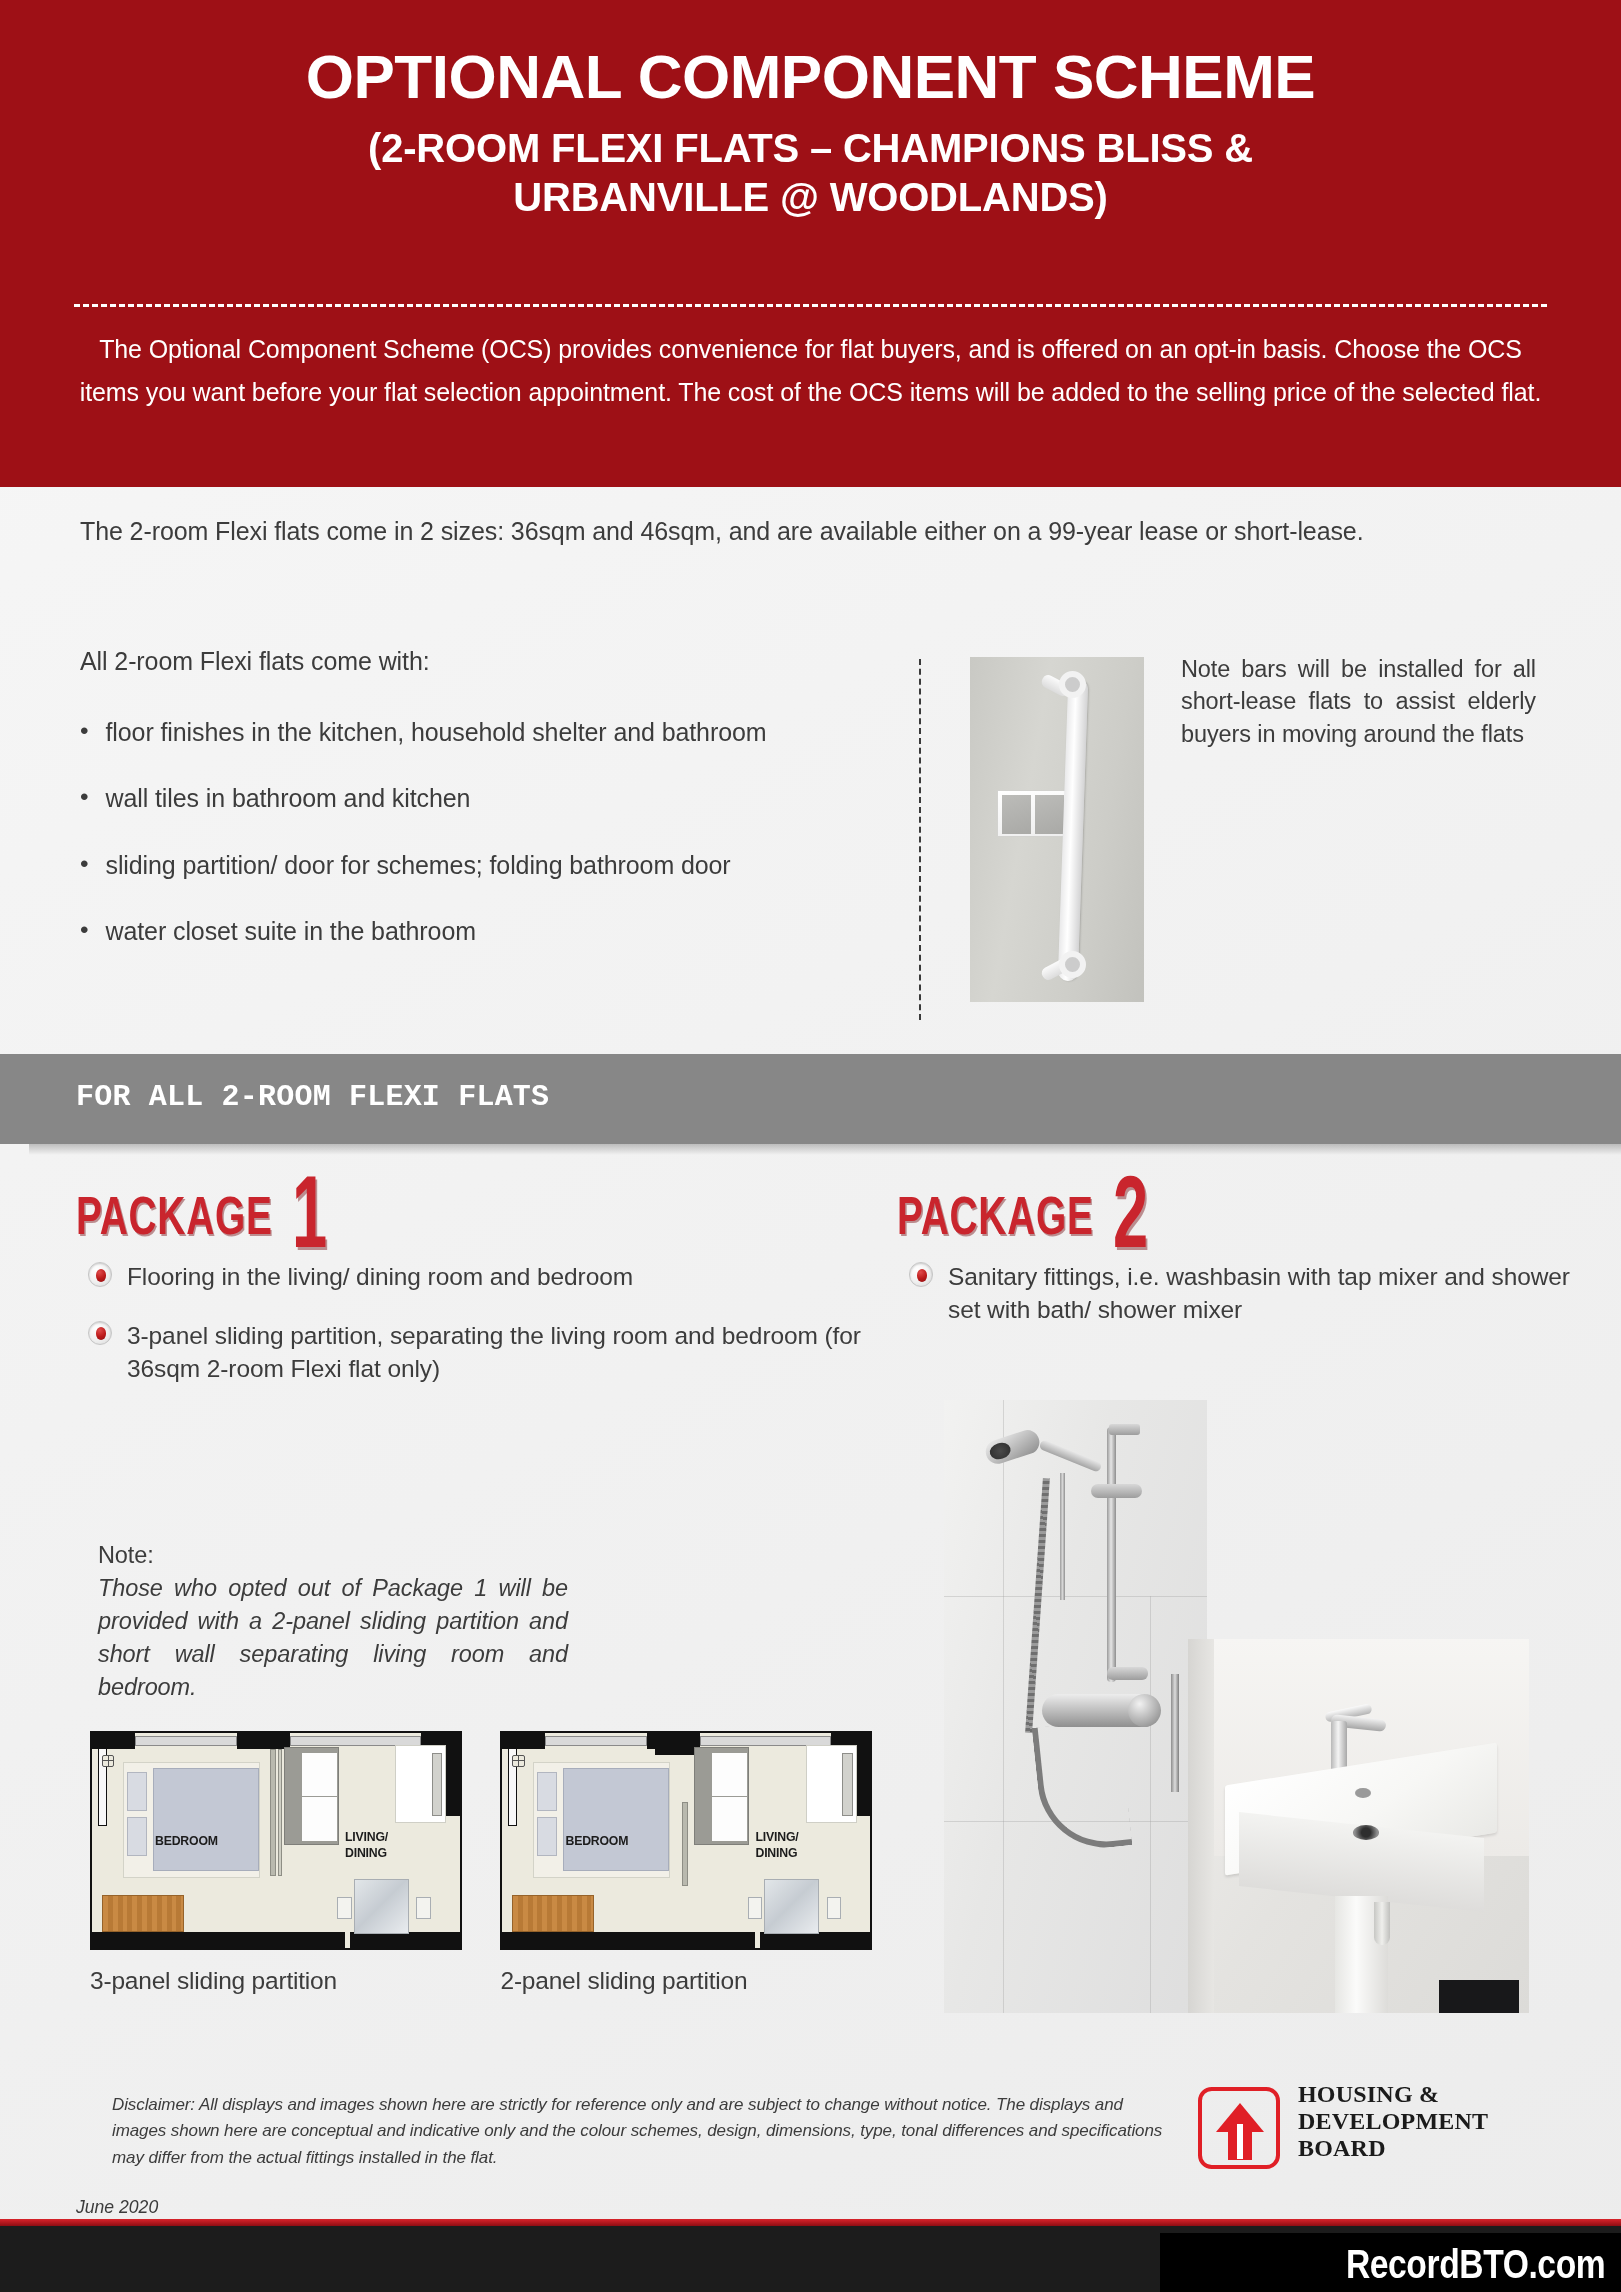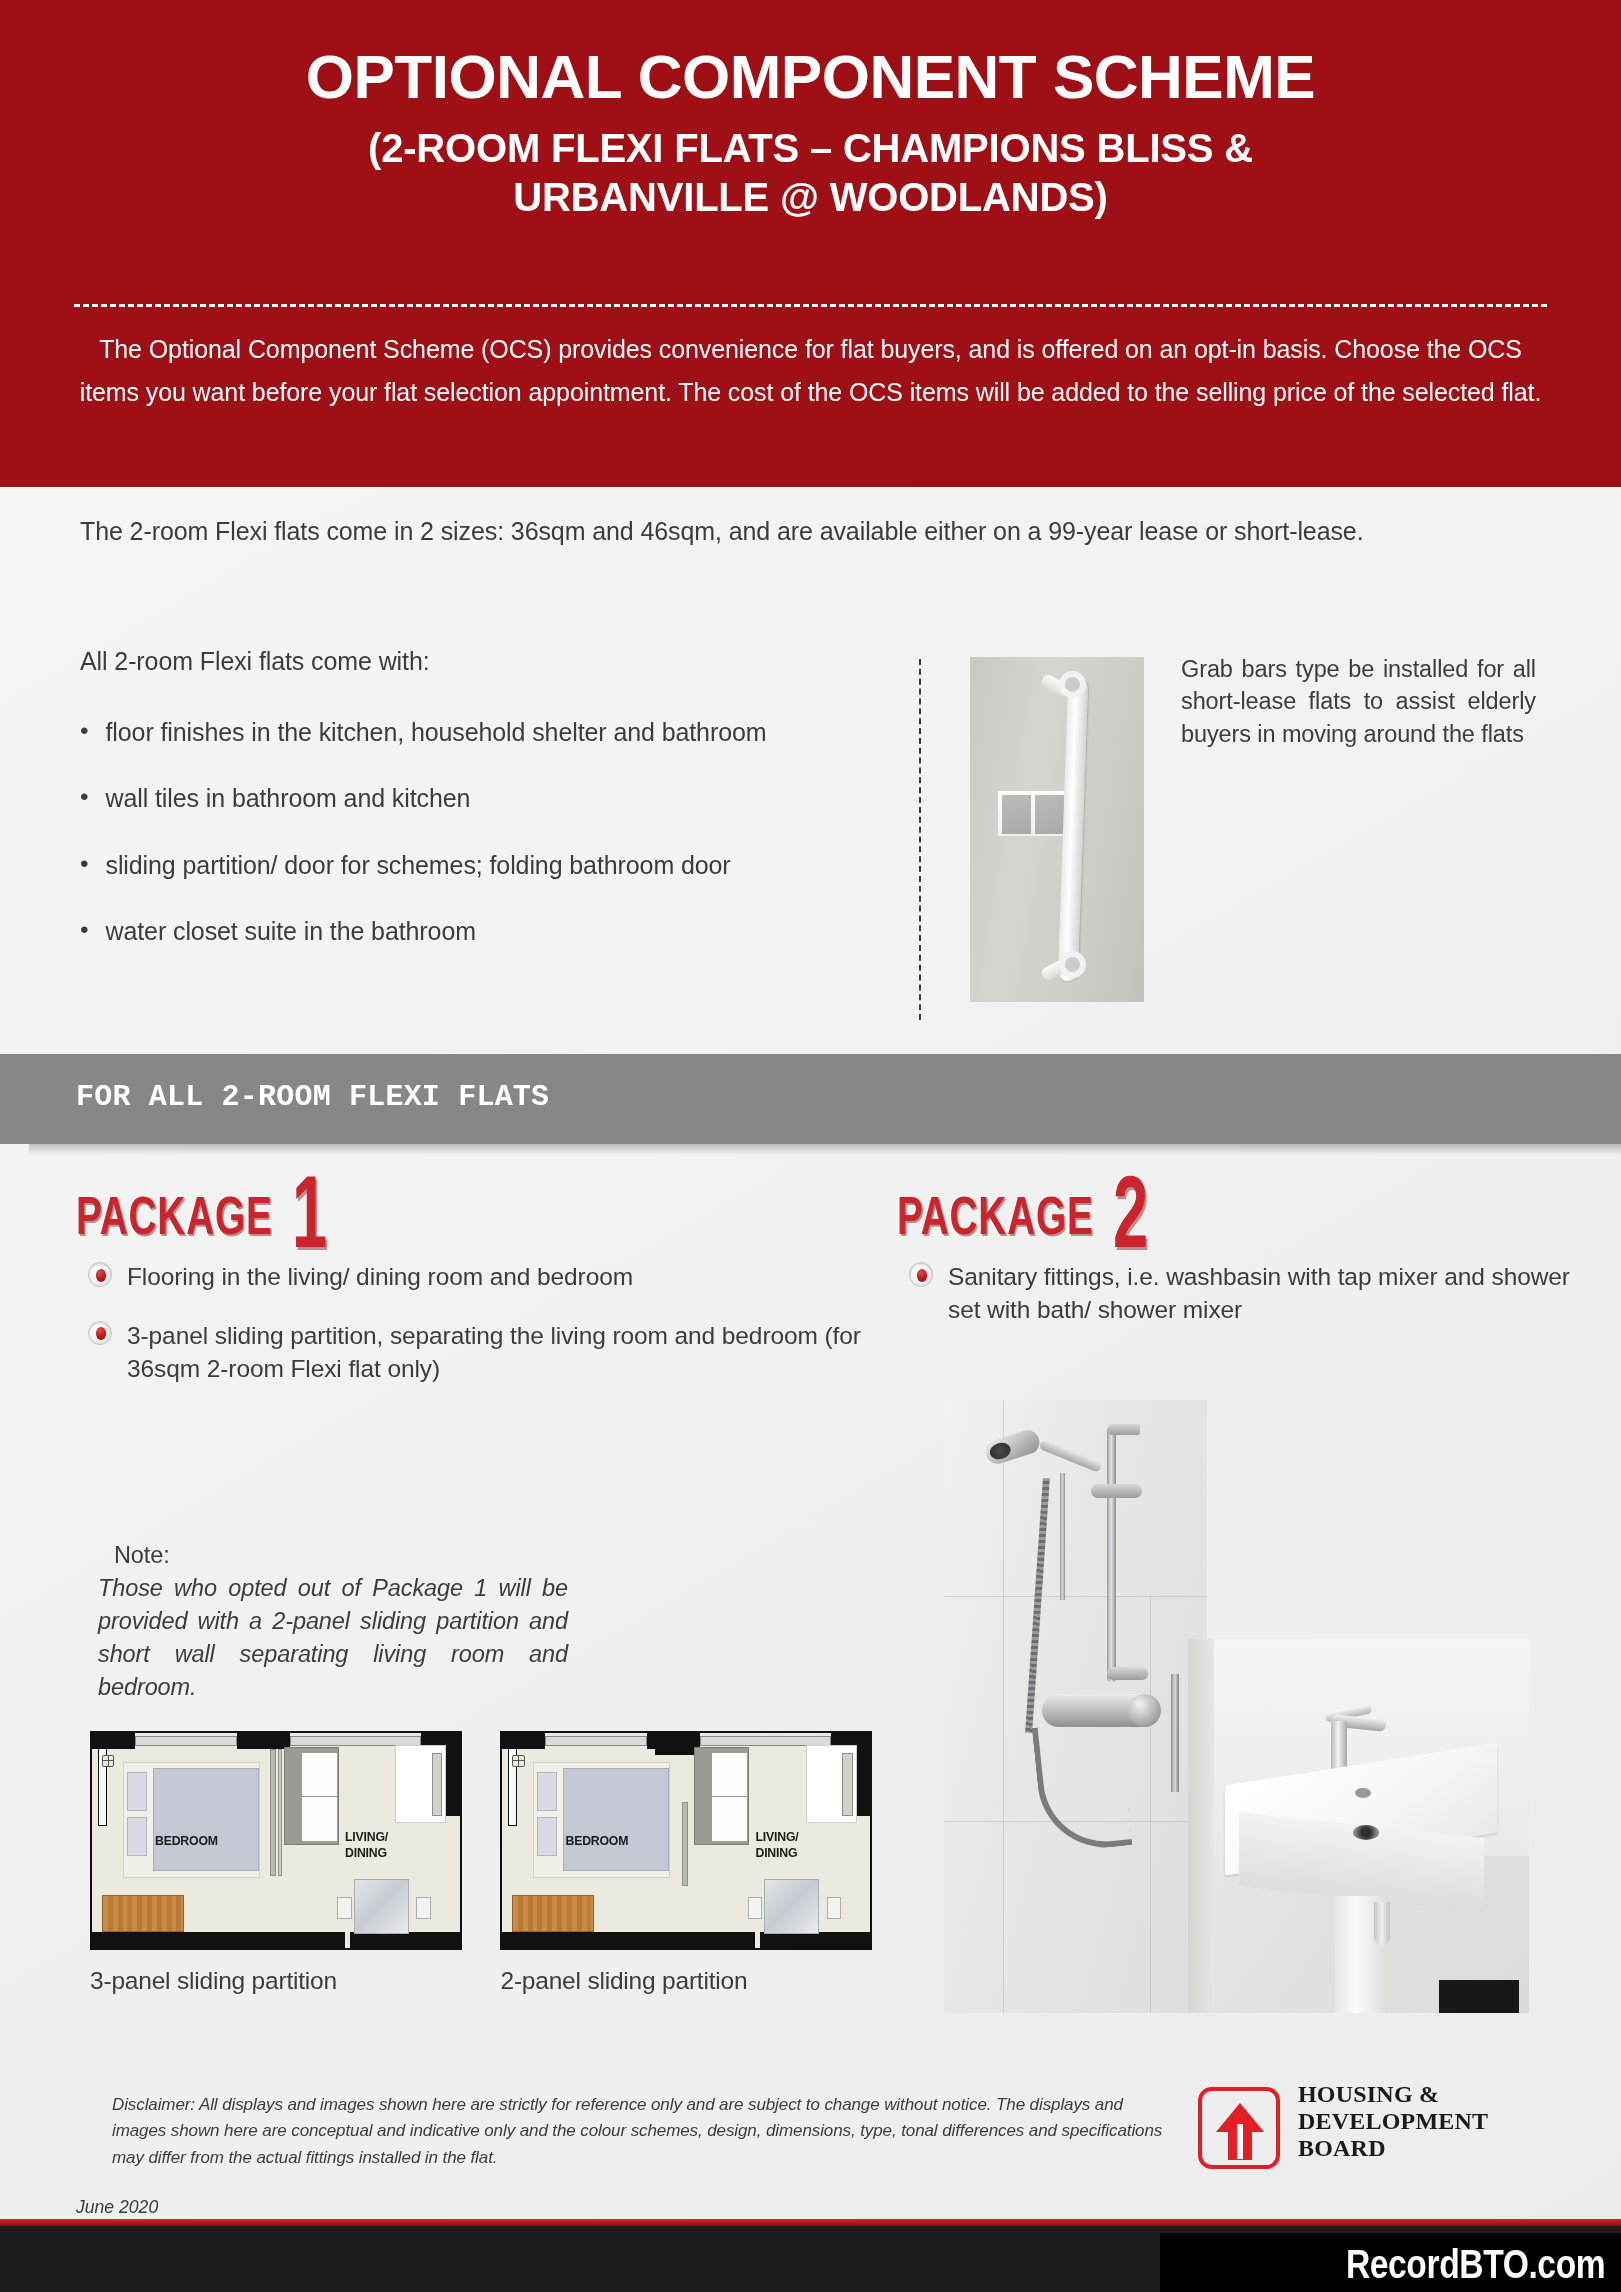--- a/index.html
+++ b/index.html
@@ -146,21 +146,21 @@
   .radio:after {
     content: ""; position: absolute; left: 6.9px; top: 5.9px;
     width: 10.8px; height: 12.7px; border-radius: 50%;
     background: radial-gradient(circle at 35% 25%, #e04a4a 0%, #bb1a1a 55%, #8f0f12 100%);
   }
 
   .note {
     position: absolute; left: 98px; top: 1539px; width: 470px;
     font-size: 23.5px; color: #3c3c3c; line-height: 1.40; letter-spacing: -0.1px;
   }
-  .note .lbl { font-style: normal; display: block; margin-left: 16px; }
+  .note .lbl { font-style: normal; display: block; }
   .note .txt { font-style: italic; display: block; text-align: justify; }
 
   
   .plans { position: absolute; left: 90px; top: 1731px; width: 814px; }
   .plan { position: relative; width: 372px; height: 219px; display: inline-block;
           vertical-align: top; }
   .plan + .plan { margin-left: 34px; }
   .plan-box {
     position: absolute; inset: 0; background: #eceade;
     border: 2.9px solid #111111; overflow: hidden; padding-left: 6px;
@@ -439,21 +439,21 @@
         <i class="l"></i>
         <i class="r"></i>
       </div>
     <div class="gb-bar"></div>
     <div class="gb-arm t"></div>
     <div class="gb-arm b"></div>
     <div class="gb-end t"></div>
     <div class="gb-end b"></div>
   </div>
 
-  <div class="grabtext">Grab bars type be installed for all short-lease flats to assist elderly buyers in moving around the flats</div>
+  <div class="grabtext">Note bars will be installed for all short-lease flats to assist elderly buyers in moving around the flats</div>
 
   <div class="band">
     <div class="band-label">FOR ALL 2-ROOM FLEXI FLATS</div>
   </div>
   <div class="band-shadow"></div>
 
   <div class="pkg1">
     <div class="pkg-head">
       <span class="pkg-word">PACKAGE</span>
       <span class="pkg-num">1</span>

